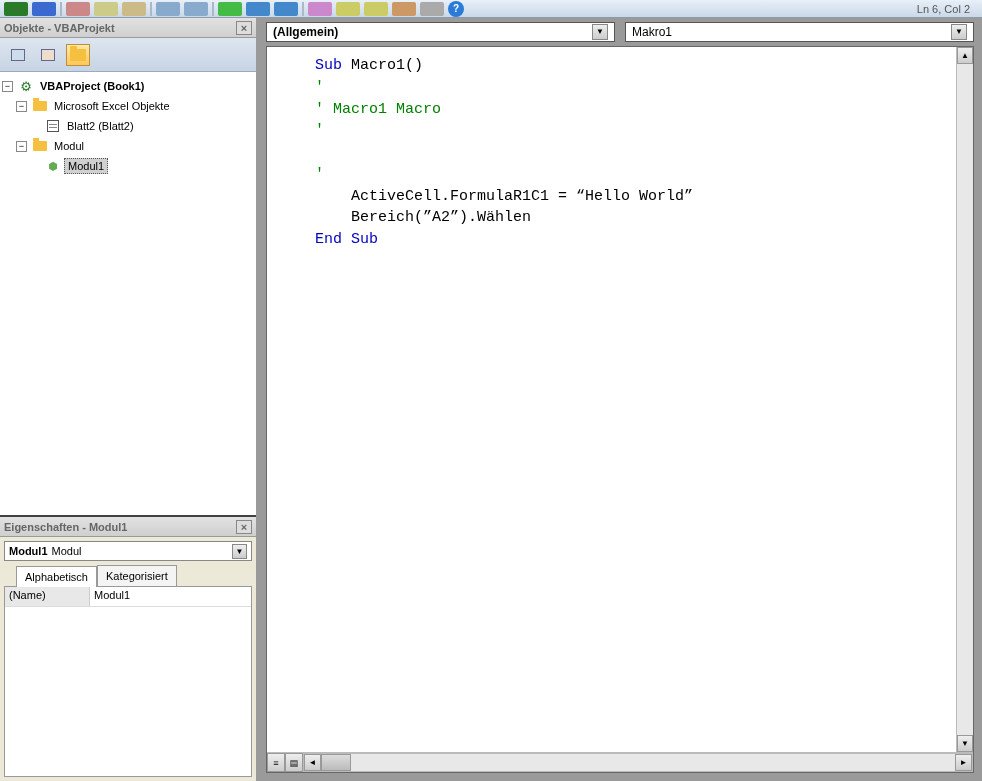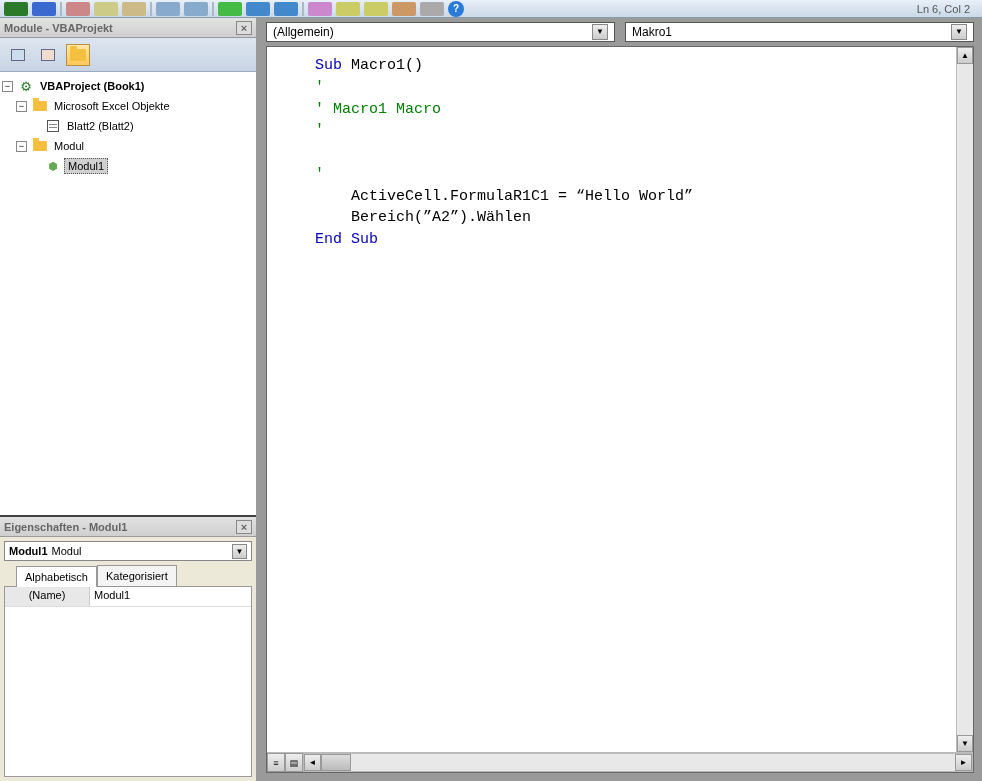--- a/index.html
+++ b/index.html
@@ -49,27 +49,27 @@
 
 .props-pane { height: 266px; display: flex; flex-direction: column; border-top: 2px solid #404040; background: #ece9d8; }
 .props-combo { margin: 4px; height: 20px; border: 1px solid #888; background: #fff; display: flex; align-items: center; padding: 0 4px; }
 .props-combo .bold { font-weight: bold; margin-right: 4px; }
 .props-combo .dd { margin-left: auto; width: 15px; height: 15px; border: 1px solid #888; background: linear-gradient(#eee,#ccc); text-align: center; line-height: 13px; font-size: 8px; }
 .props-tabs { display: flex; margin: 0 16px; }
 .props-tab { padding: 4px 8px; border: 1px solid #999; border-bottom: none; background: #f4f4f4; font-size: 11px; cursor: pointer; }
 .props-tab.active { background: #fff; position: relative; top: 1px; }
 .props-grid { flex: 1; margin: 0 4px 4px 4px; border: 1px solid #999; background: #fff; }
 .props-row { display: flex; height: 20px; border-bottom: 1px solid #ddd; }
-.props-key { width: 85px; padding: 2px 4px; background: #e8e8e8; border-right: 1px solid #ccc; text-align: center; }
+.props-key { width: 85px; padding: 2px 4px; background: #e8e8e8; border-right: 1px solid #ccc; }
 .props-val { flex: 1; padding: 2px 4px; }
 
 
 .code-header { height: 28px; padding: 4px 8px; display: flex; gap: 10px; background: #9a9a9a; }
 .combo { flex: 1; height: 20px; border: 1px solid #555; background: #fff; display: flex; align-items: center; padding: 0 6px; font-size: 12px; }
-.combo.bold { font-weight: normal; }
+.combo.bold { font-weight: bold; }
 .combo .dd { margin-left: auto; width: 16px; height: 16px; border: 1px solid #888; background: linear-gradient(#eee,#ccc); text-align: center; line-height: 14px; font-size: 8px; }
 
 .code-wrap { flex: 1; margin: 0 8px 8px 8px; display: flex; flex-direction: column; border: 1px solid #666; background: #fff; min-height: 0; }
 .code-body { flex: 1; display: flex; min-height: 0; }
 .code-text { flex: 1; padding: 8px 12px; font-family: "Courier New", monospace; font-size: 15px; line-height: 1.45; white-space: pre; overflow: hidden; margin-left: 36px; }
 .code-vscroll { width: 17px; background: #e8e8e8; border-left: 1px solid #bbb; position: relative; }
 .scroll-btn { height: 17px; background: linear-gradient(#eee,#ccc); border: 1px solid #999; text-align: center; line-height: 15px; font-size: 8px; }
 .code-footer { height: 20px; display: flex; align-items: stretch; border-top: 1px solid #bbb; background: #e8e8e8; }
 .view-btns { display: flex; }
 .view-btn { width: 18px; border: 1px solid #999; background: linear-gradient(#eee,#ccc); text-align: center; line-height: 18px; font-size: 9px; }
@@ -107,21 +107,21 @@
   <span class="tb-icon" style="background:#aaa"></span>
   <span class="help-icon">?</span>
   <span class="status-text">Ln 6, Col 2</span>
 </div>
 
 <div class="main">
   <div class="left">
 
     <div class="project-pane">
       <div class="pane-title">
-        <span>Module - VBAProjekt</span>
+        <span>Objekte - VBAProjekt</span>
         <span class="close-btn">×</span>
       </div>
       <div class="explorer-toolbar">
         <div class="etb-btn">
             <div class="etb-icon-view"></div>
           </div>
         <div class="etb-btn">
             <div class="etb-icon-view" style="background:#edc"></div>
           </div>
         <div class="etb-btn active">

